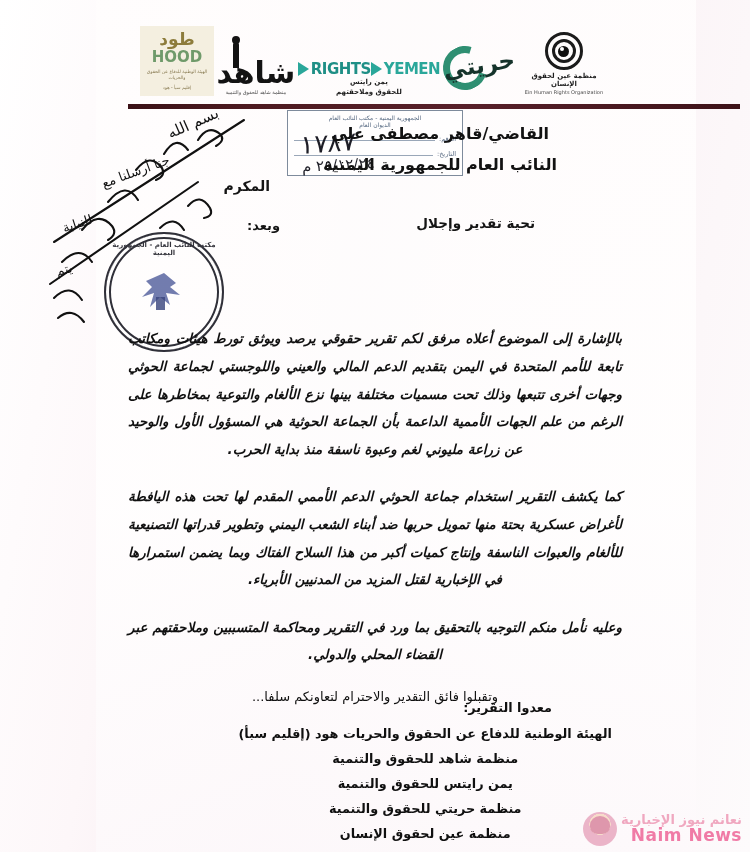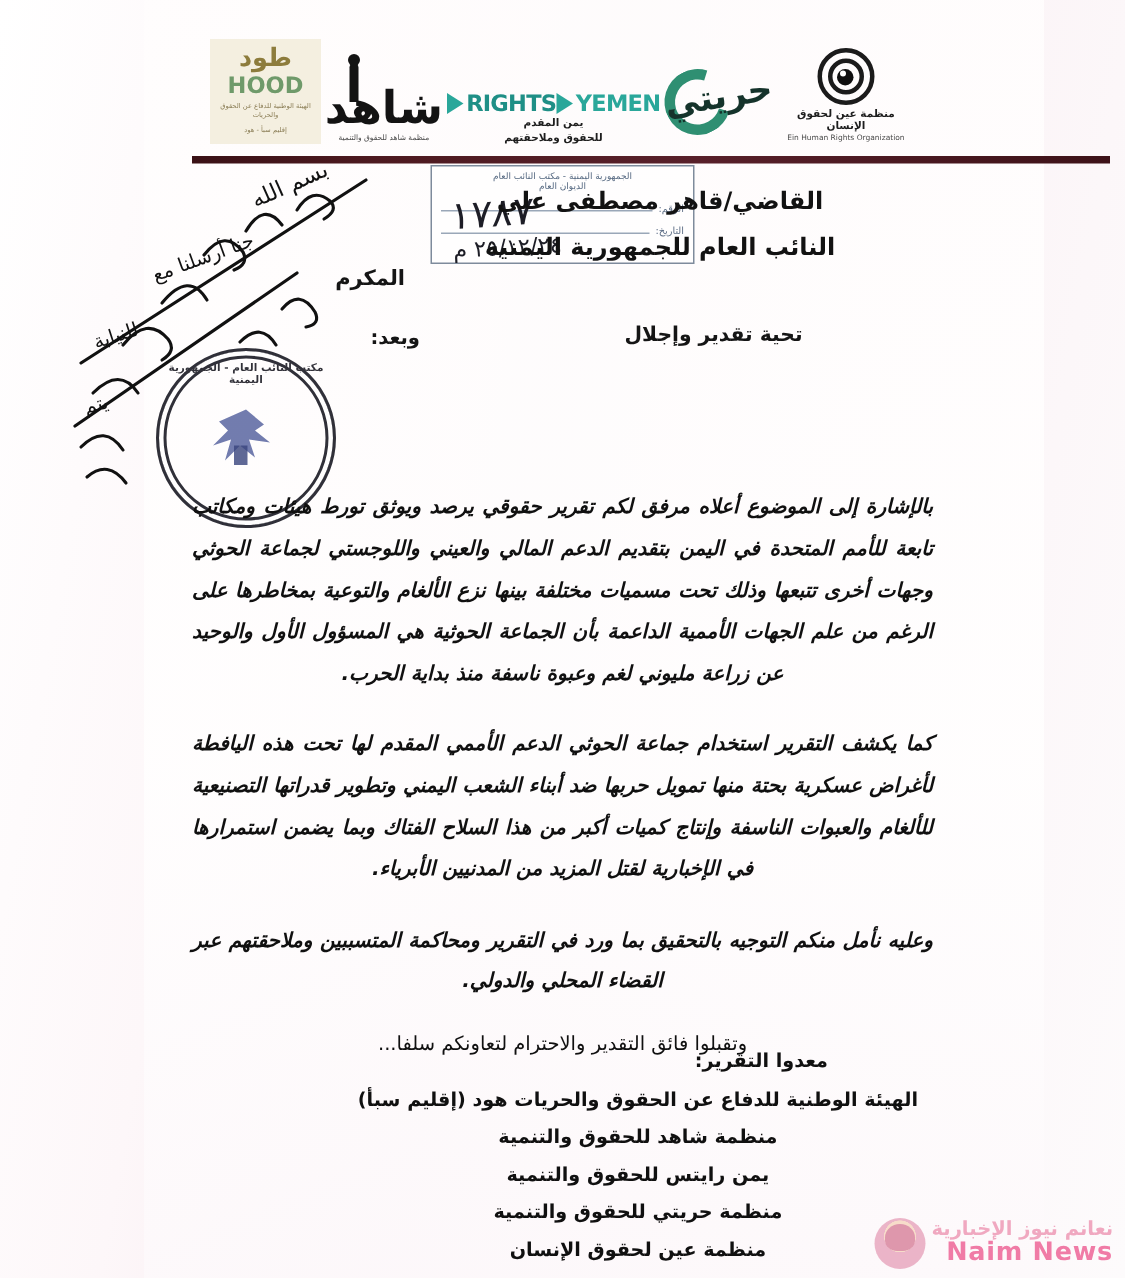--- a/index.html
+++ b/index.html
@@ -375,21 +375,21 @@
       <div class="ry-mark">
         <div class="ry-row">
           <span class="ry-wing"></span>
           <span class="ry-word">RIGHTS</span>
         </div>
         <div class="ry-row">
           <span class="ry-wing"></span>
           <span class="ry-word two">YEMEN</span>
         </div>
       </div>
-      <div class="logo-cap">يمن المقدم</div>
+      <div class="logo-cap">يمن رايتس</div>
       <div class="logo-cap">للحقوق وملاحقتهم</div>
     </div>
 
     <div class="logo">
       <div class="sh-mark">
         <span class="sh-fig"></span>
         <span class="sh-script">شاهد</span>
       </div>
       <div class="logo-cap sm">منظمة شاهد للحقوق والتنمية</div>
     </div>

